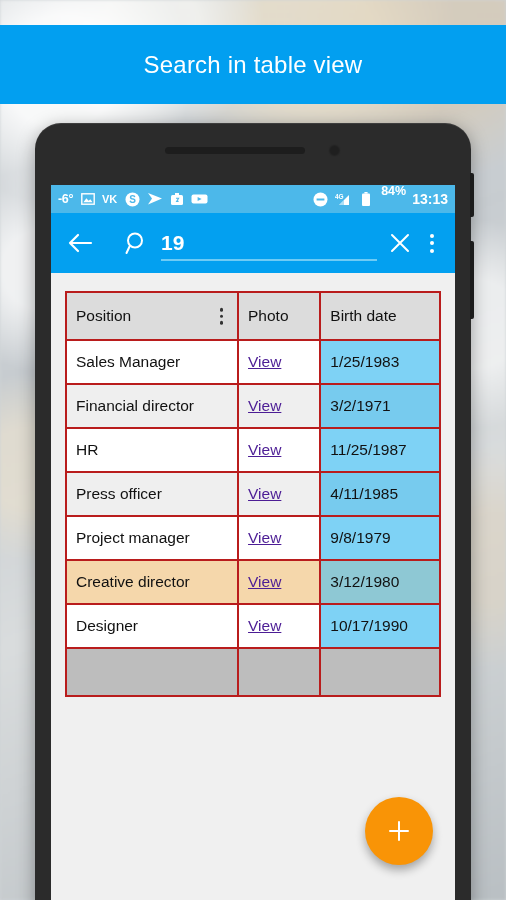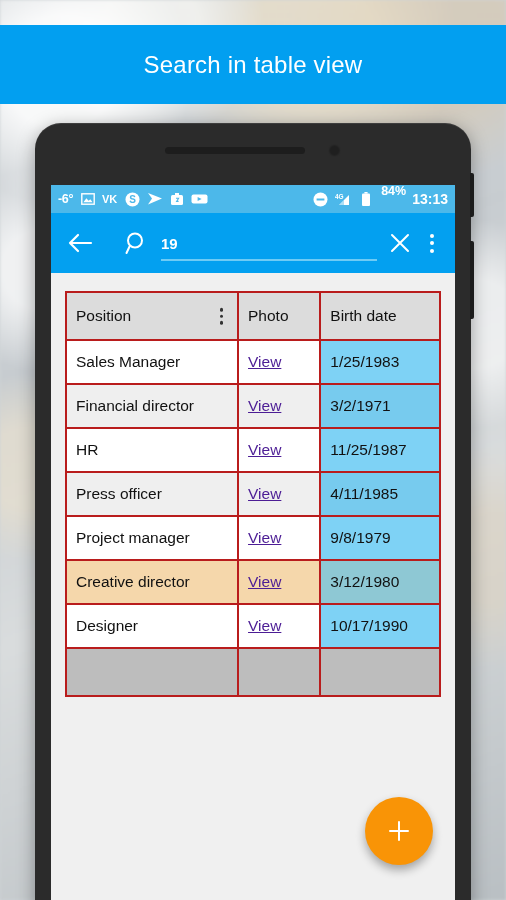--- a/index.html
+++ b/index.html
@@ -85,21 +85,21 @@
   
   #toolbar{
     height:60px; background:#03a0f0; position:relative;
     display:flex; align-items:center; padding:0 12px;
   }
   #back-arrow{ width:34px; height:34px; display:flex; align-items:center; justify-content:center; cursor:pointer; }
   #search-icon-wrap{ margin-left:26px; width:28px; height:28px; display:flex; align-items:center; justify-content:center; }
   #search-field{
     flex:1; margin-left:10px; position:relative; height:40px; display:flex; align-items:center;
   }
-  #search-value{ color:#ffffff; font-size:15px; font-weight:bold; }
+  #search-value{ color:#ffffff; font-size:21px; font-weight:bold; }
   #search-underline{
     position:absolute; left:0; right:0; bottom:2px; height:2px; background:#6ecbf5;
   }
   #clear-btn{ width:34px; height:34px; display:flex; align-items:center; justify-content:center; margin-left:6px; cursor:pointer; }
   #overflow-btn{ width:22px; height:36px; display:flex; flex-direction:column; align-items:center; justify-content:center; gap:3.5px; margin-left:4px; cursor:pointer; }
   #overflow-btn i{ width:4px; height:4px; background:#fff; border-radius:50%; display:block; }
 
   
   #table-wrap{ padding:18px 14px 0 14px; }
   table{ border-collapse:collapse; width:100%; table-layout:fixed; }

